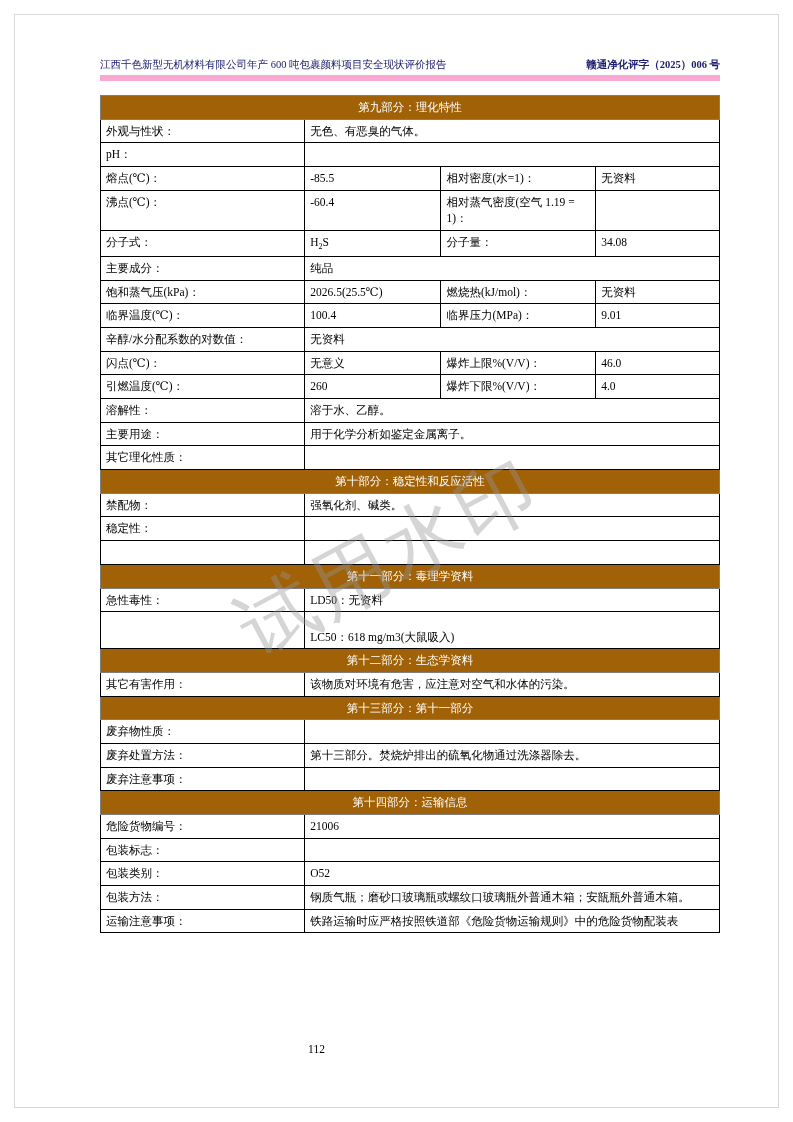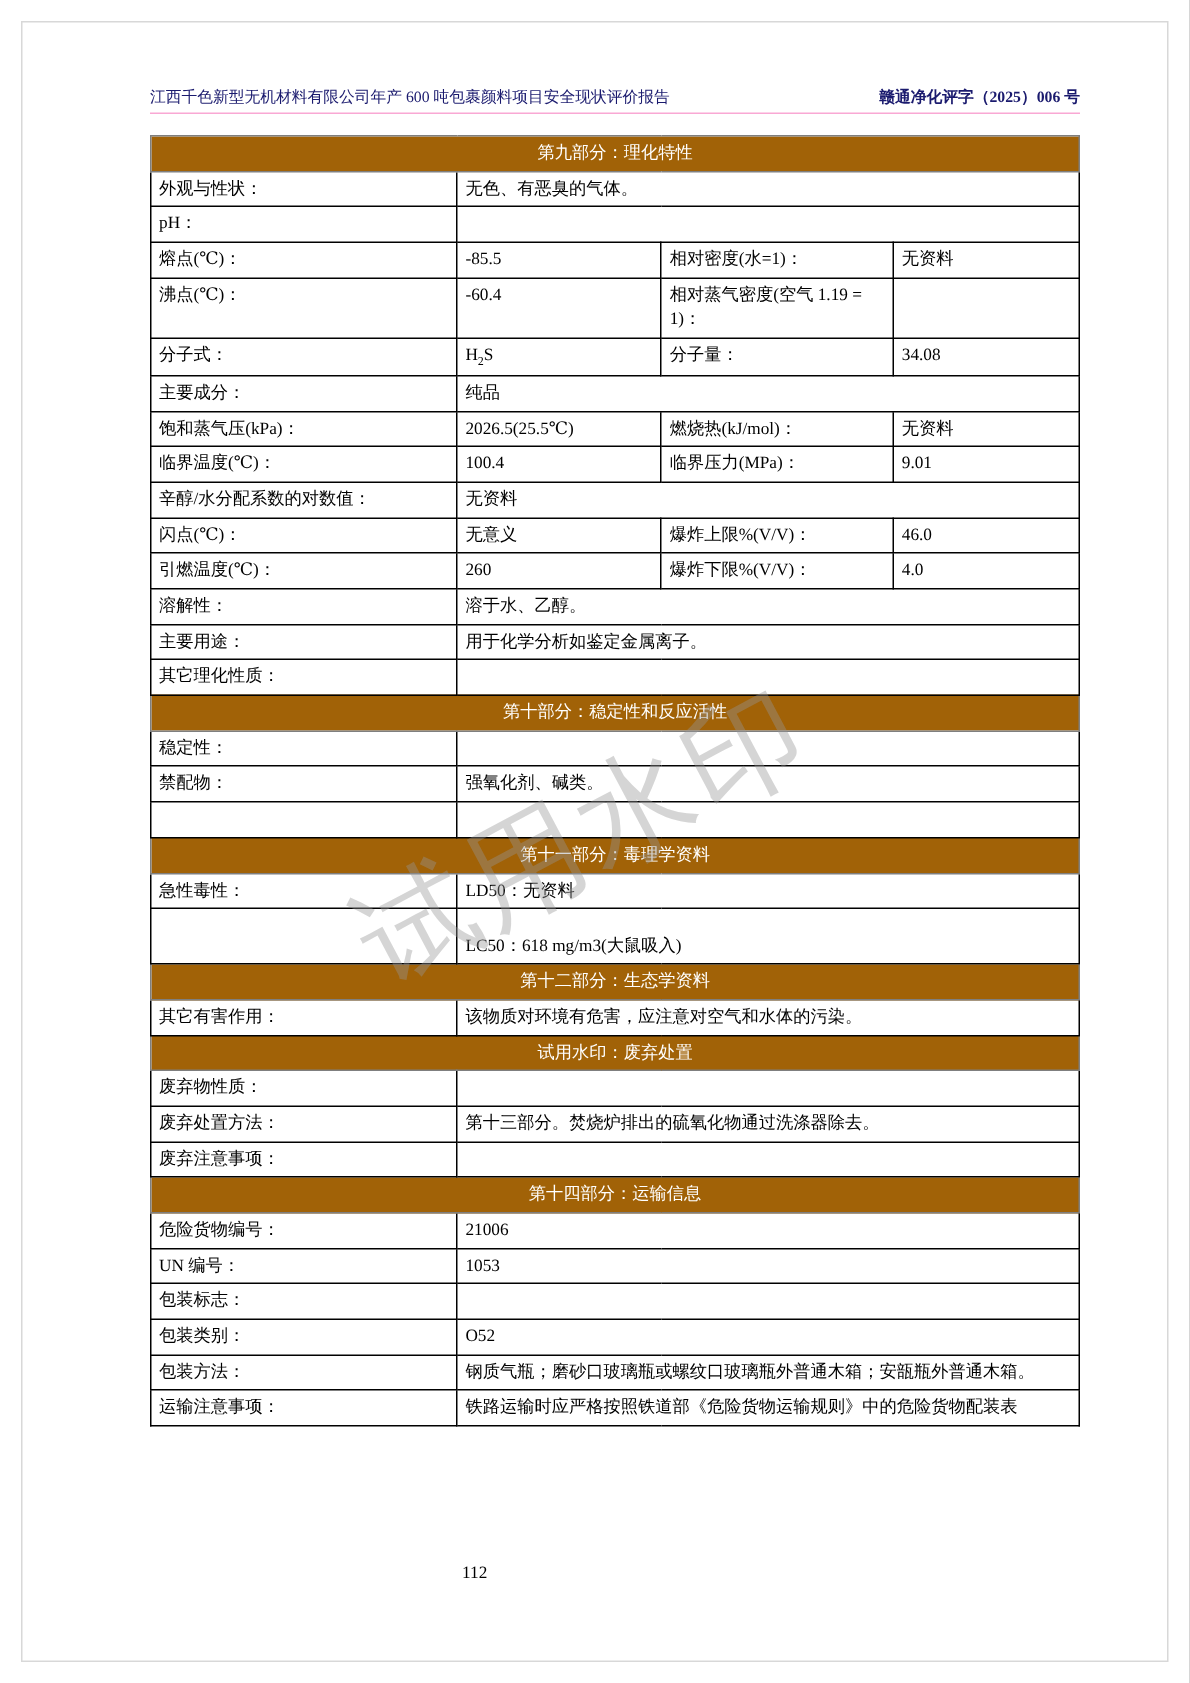--- a/index.html
+++ b/index.html
@@ -34,21 +34,21 @@
     top: 58px;
     width: 620px;
   }
   .header {
     display: flex;
     justify-content: space-between;
     align-items: flex-start;
     font-size: 10.5px;
     color: #1a1a6e;
     padding-bottom: 3px;
-    border-bottom: 1px solid #f9a8d4;
+    border-bottom: 6px solid #f9a8d4;
     margin-bottom: 14px;
     letter-spacing: 0;
   }
   .header .left { white-space: nowrap; }
   .header .right { white-space: nowrap; font-weight: bold; }
 
   table.msds {
     border-collapse: collapse;
     width: 100%;
     table-layout: fixed;
@@ -201,28 +201,28 @@
         </tr>
         <tr>
           <td class="lbl">其它理化性质：</td>
           <td class="val" colspan="3"></td>
         </tr>
 
         <tr class="section">
           <td colspan="4">第十部分：稳定性和反应活性</td>
         </tr>
         <tr>
-          <td class="lbl">稳定性：</td>
-          <td class="val" colspan="3"></td>
-        </tr>
-        <tr>
           <td class="lbl">禁配物：</td>
           <td class="val" colspan="3">强氧化剂、碱类。</td>
         </tr>
         <tr>
+          <td class="lbl">稳定性：</td>
+          <td class="val" colspan="3"></td>
+        </tr>
+        <tr>
           <td class="lbl empty"></td>
           <td class="val empty" colspan="3"></td>
         </tr>
 
         <tr class="section">
           <td colspan="4">第十一部分：毒理学资料</td>
         </tr>
         <tr>
           <td class="lbl">急性毒性：</td>
           <td class="val" colspan="3">LD50：无资料</td>
@@ -234,45 +234,41 @@
 
         <tr class="section">
           <td colspan="4">第十二部分：生态学资料</td>
         </tr>
         <tr>
           <td class="lbl">其它有害作用：</td>
           <td class="val" colspan="3">该物质对环境有危害，应注意对空气和水体的污染。</td>
         </tr>
 
         <tr class="section">
-          <td colspan="4">试用水印：废弃处置</td>
+          <td colspan="4">第十三部分：第十一部分</td>
         </tr>
         <tr>
           <td class="lbl">废弃物性质：</td>
           <td class="val" colspan="3"></td>
         </tr>
         <tr>
           <td class="lbl">废弃处置方法：</td>
           <td class="val" colspan="3">第十三部分。焚烧炉排出的硫氧化物通过洗涤器除去。</td>
         </tr>
         <tr>
           <td class="lbl">废弃注意事项：</td>
           <td class="val" colspan="3"></td>
         </tr>
 
         <tr class="section">
           <td colspan="4">第十四部分：运输信息</td>
         </tr>
         <tr>
           <td class="lbl">危险货物编号：</td>
           <td class="val" colspan="3">21006</td>
-        </tr>
-        <tr>
-          <td class="lbl">UN 编号：</td>
-          <td class="val" colspan="3">1053</td>
         </tr>
         <tr>
           <td class="lbl">包装标志：</td>
           <td class="val" colspan="3"></td>
         </tr>
         <tr>
           <td class="lbl">包装类别：</td>
           <td class="val" colspan="3">O52</td>
         </tr>
         <tr>

